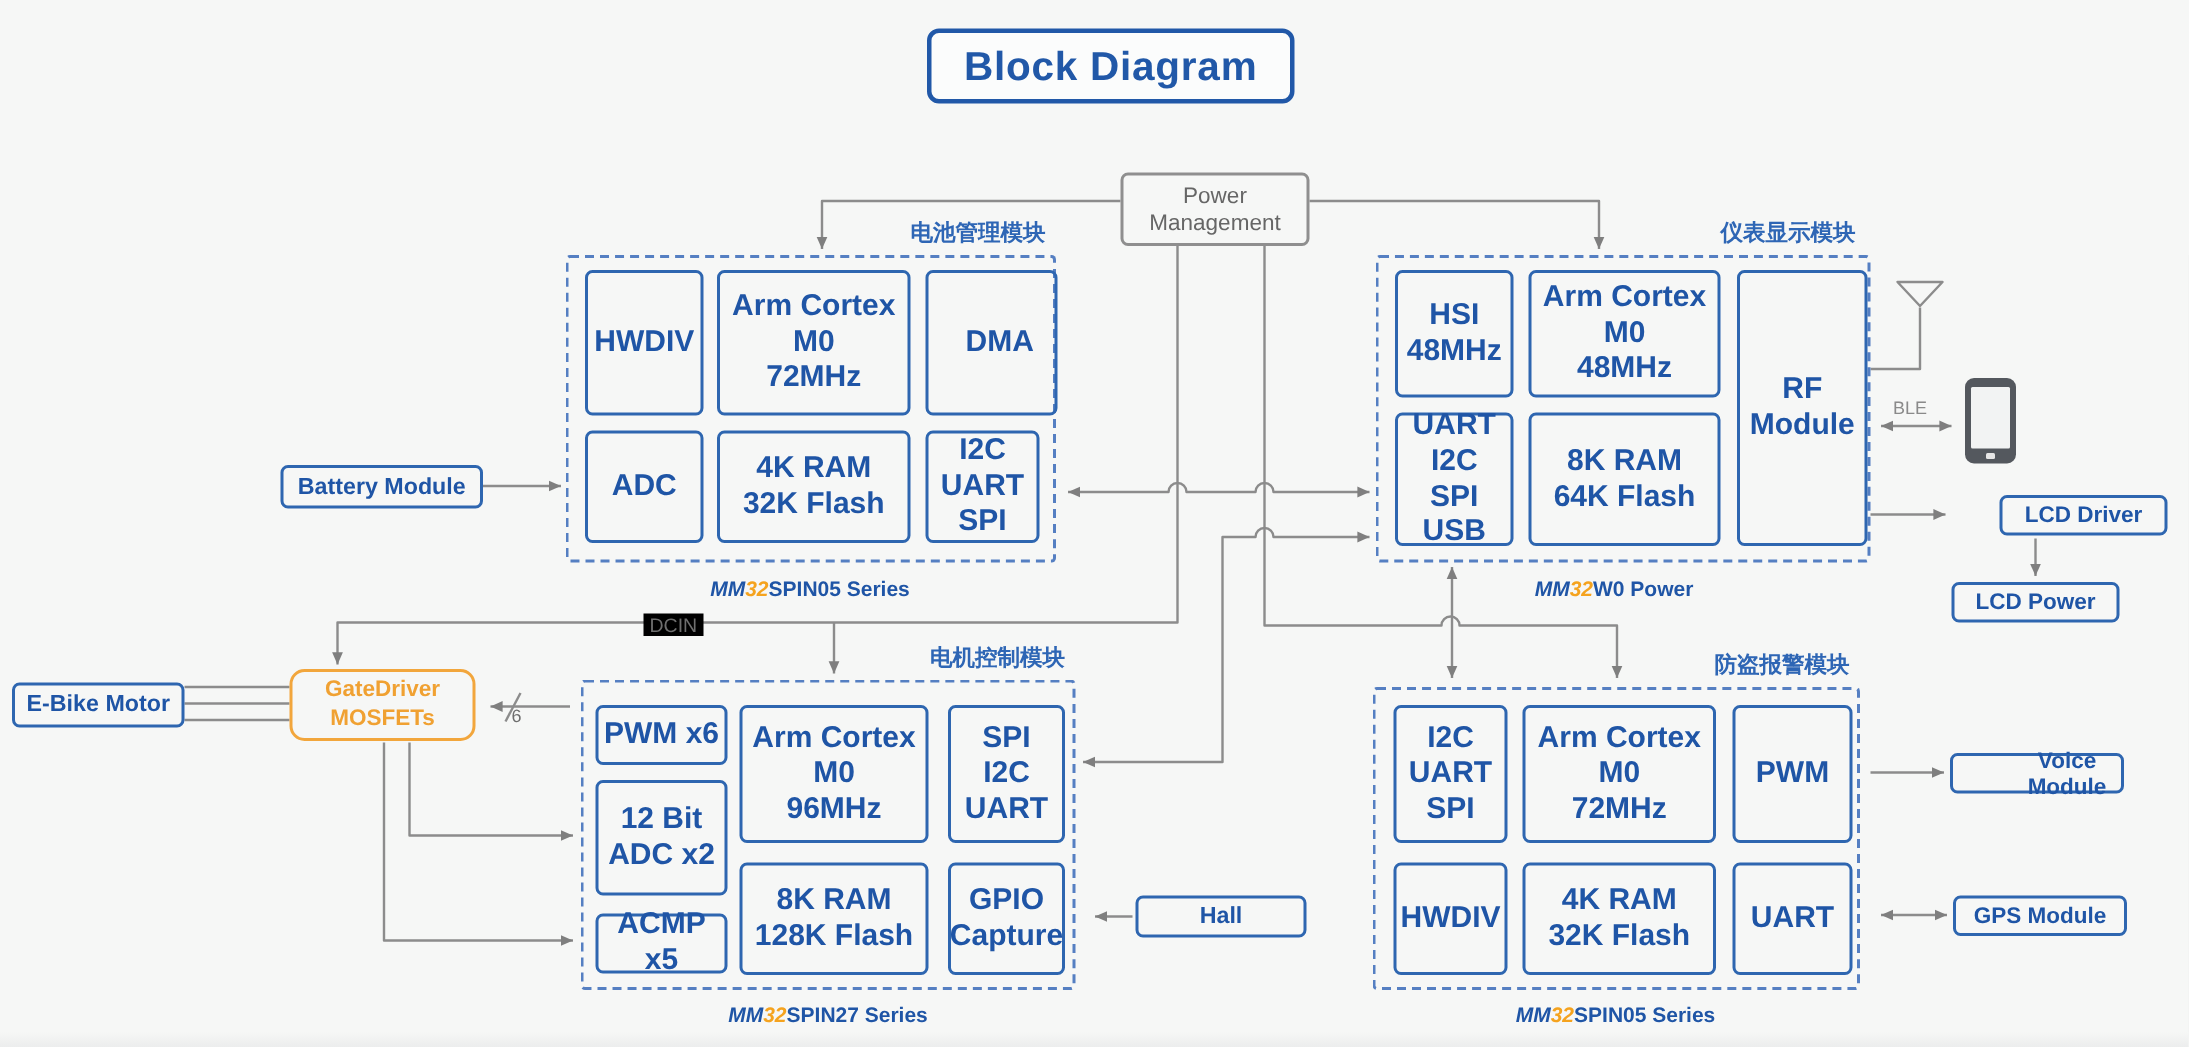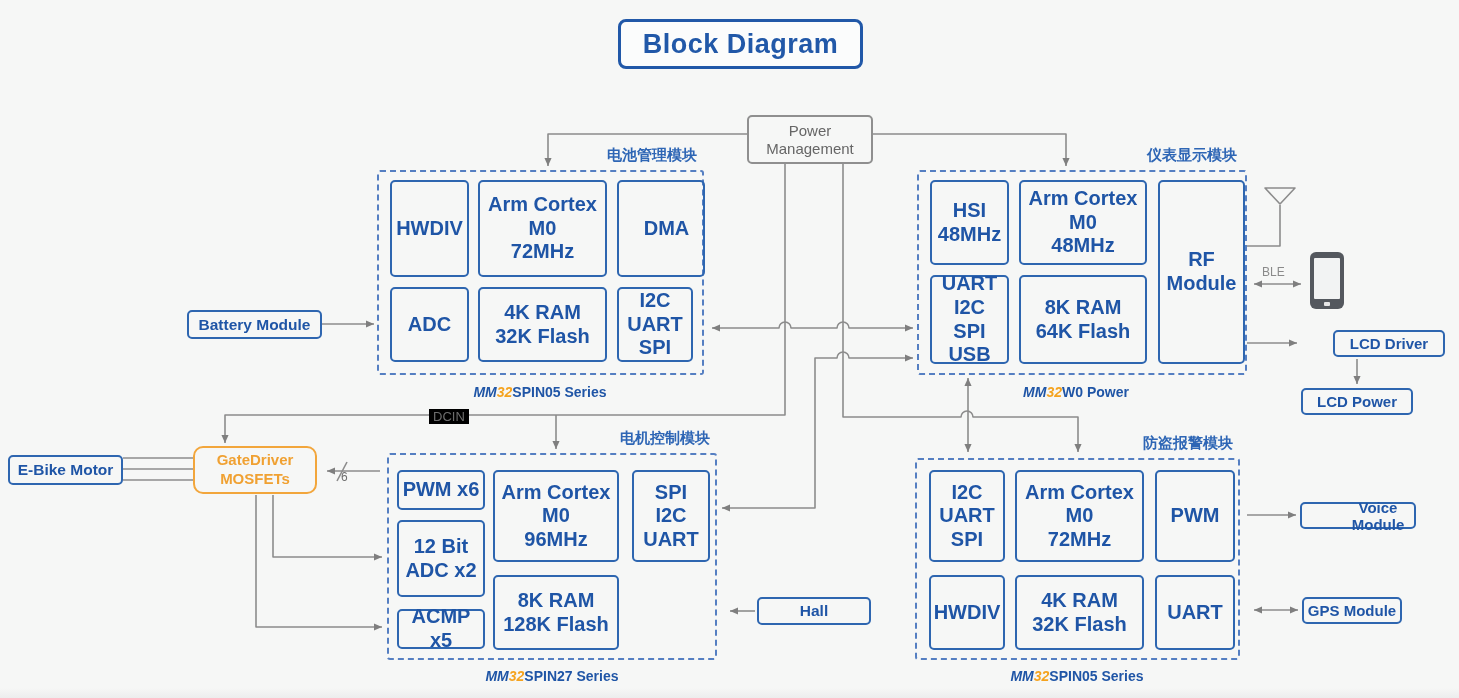--- a/index.html
+++ b/index.html
@@ -126,20 +126,22 @@
 ADC x2</div>
     <div class="cell" style="left:8px;top:154px;width:88px;height:40px;">ACMP x5</div>
     <div class="cell" style="left:104px;top:15px;width:126px;height:92px;">Arm Cortex
 M0
 96MHz</div>
     <div class="cell" style="left:104px;top:120px;width:126px;height:75px;">8K RAM
 128K Flash</div>
     <div class="cell" style="left:243px;top:15px;width:78px;height:92px;">SPI
 I2C
 UART</div>
+    <div class="cell" style="left:243px;top:120px;width:78px;height:75px;">GPIO
+Capture</div>
   </div>
   <div class="series" style="left:442px;top:668px;">
     <span class="it">MM</span><span class="it orange">32</span><span>SPIN27 Series</span>
   </div>
 
   <div class="zh-label" style="right:226px;top:434px;">防盗报警模块</div>
   <div class="abs module" style="left:915px;top:458px;width:325px;height:202px;">
     <div class="cell" style="left:12px;top:10px;width:76px;height:92px;">I2C
 UART
 SPI</div>
@@ -157,20 +159,20 @@
   </div>
 
   <div class="abs pbox" style="left:187px;top:310px;width:135px;height:29px;">Battery Module</div>
   <div class="abs pbox" style="left:8px;top:455px;width:115px;height:30px;">E-Bike Motor</div>
   <div class="abs pbox gatedriver" style="left:193px;top:446px;width:124px;height:48px;">GateDriver
 MOSFETs</div>
   <div class="abs pbox" style="left:757px;top:597px;width:114px;height:28px;">Hall</div>
   <div class="abs pbox" style="left:1301px;top:330px;width:112px;height:27px;font-size:15px;margin-left:32px;">LCD Driver</div>
   <div class="abs pbox" style="left:1301px;top:388px;width:112px;height:27px;font-size:15px;">LCD Power</div>
   <div class="abs pbox" style="left:1300px;top:502px;width:116px;height:27px;font-size:15px;padding-left:40px;">Voice Module</div>
-  <div class="abs pbox" style="left:1302px;top:597px;width:100px;height:27px;font-size:15px;">GPS Module</div>
+  <div class="abs pbox" style="left:1302px;top:597px;width:116px;height:27px;font-size:15px;">GPS Module</div>
 
   <div class="abs phone">
     <div class="screen"></div>
     <div class="homedot"></div>
   </div>
 
 </div>
 
 </body></html>

